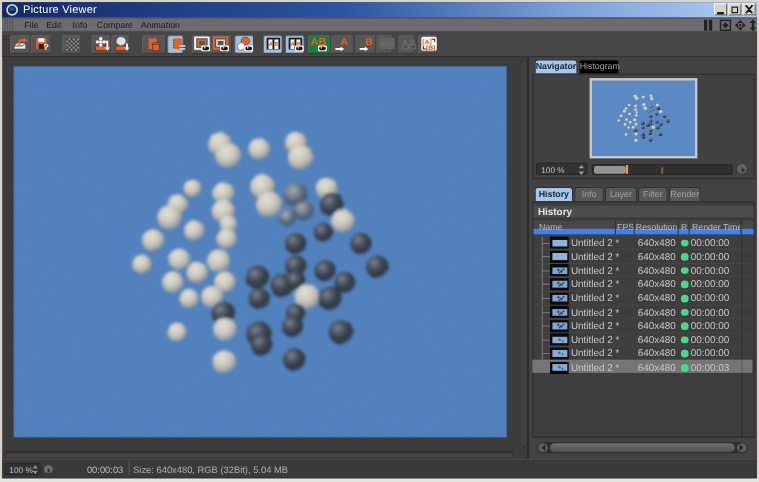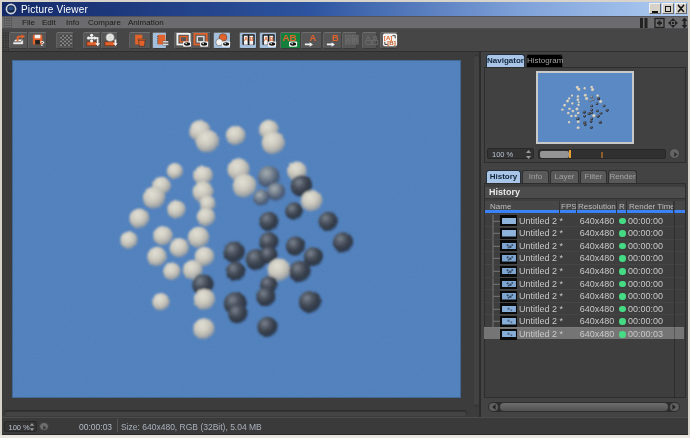--- a/index.html
+++ b/index.html
@@ -523,21 +523,21 @@
 <div class="abs" style="left:522px;top:170px;width:27px;height:13px;background:#595959;border:1px solid #303030;border-bottom:none;border-radius:3px 3px 0 0;font-size:8px;color:#a2a2a2;text-align:center;line-height:12px">Info</div>
 <div class="abs" style="left:550px;top:170px;width:29px;height:13px;background:#595959;border:1px solid #303030;border-bottom:none;border-radius:3px 3px 0 0;font-size:8px;color:#a2a2a2;text-align:center;line-height:12px">Layer</div>
 <div class="abs" style="left:580px;top:170px;width:27px;height:13px;background:#595959;border:1px solid #303030;border-bottom:none;border-radius:3px 3px 0 0;font-size:8px;color:#a2a2a2;text-align:center;line-height:12px">Filter</div>
 <div class="abs" style="left:608px;top:170px;width:29px;height:13px;background:#595959;border:1px solid #303030;border-bottom:none;border-radius:3px 3px 0 0;font-size:8px;color:#a2a2a2;text-align:center;line-height:12px">Render</div>
 <div class="abs" style="left:484px;top:183px;width:202px;height:215px;background:#3e3e3e;border:1px solid #2e2e2e"></div>
 
 <div class="abs" style="left:485px;top:186.5px;width:200px;height:12px;background:#4c4c4c;border-bottom:1px solid #333">
     <span style="position:absolute;left:4px;top:0.5px;font-size:9px;font-weight:bold;color:#e8e8e8">History</span>
   </div>
 
-<div class="abs" style="left:485px;top:201px;width:200px;height:12px;background:#474747;border-bottom:3px solid #3b82f6;font-size:8px;color:#bdbdbd">
+<div class="abs" style="left:485px;top:201px;width:200px;height:12px;background:#474747;border-bottom:5px solid #3b82f6;font-size:8px;color:#bdbdbd">
 <span style="position:absolute;left:5px;top:0.5px">Name</span>
 <span style="position:absolute;left:76px;top:0.5px">FPS</span>
 <span style="position:absolute;left:93px;top:0.5px">Resolution</span>
 <span style="position:absolute;left:134px;top:0.5px">R</span>
 <span style="position:absolute;left:144px;top:0.5px">Render Time</span>
 <div style="position:absolute;left:74px;top:0;width:1px;height:12px;background:#333"></div>
 <div style="position:absolute;left:91px;top:0;width:1px;height:12px;background:#333"></div>
 <div style="position:absolute;left:131px;top:0;width:1px;height:12px;background:#333"></div>
 <div style="position:absolute;left:141px;top:0;width:1px;height:12px;background:#333"></div>
 <div style="position:absolute;left:188px;top:0;width:1px;height:12px;background:#333"></div>

